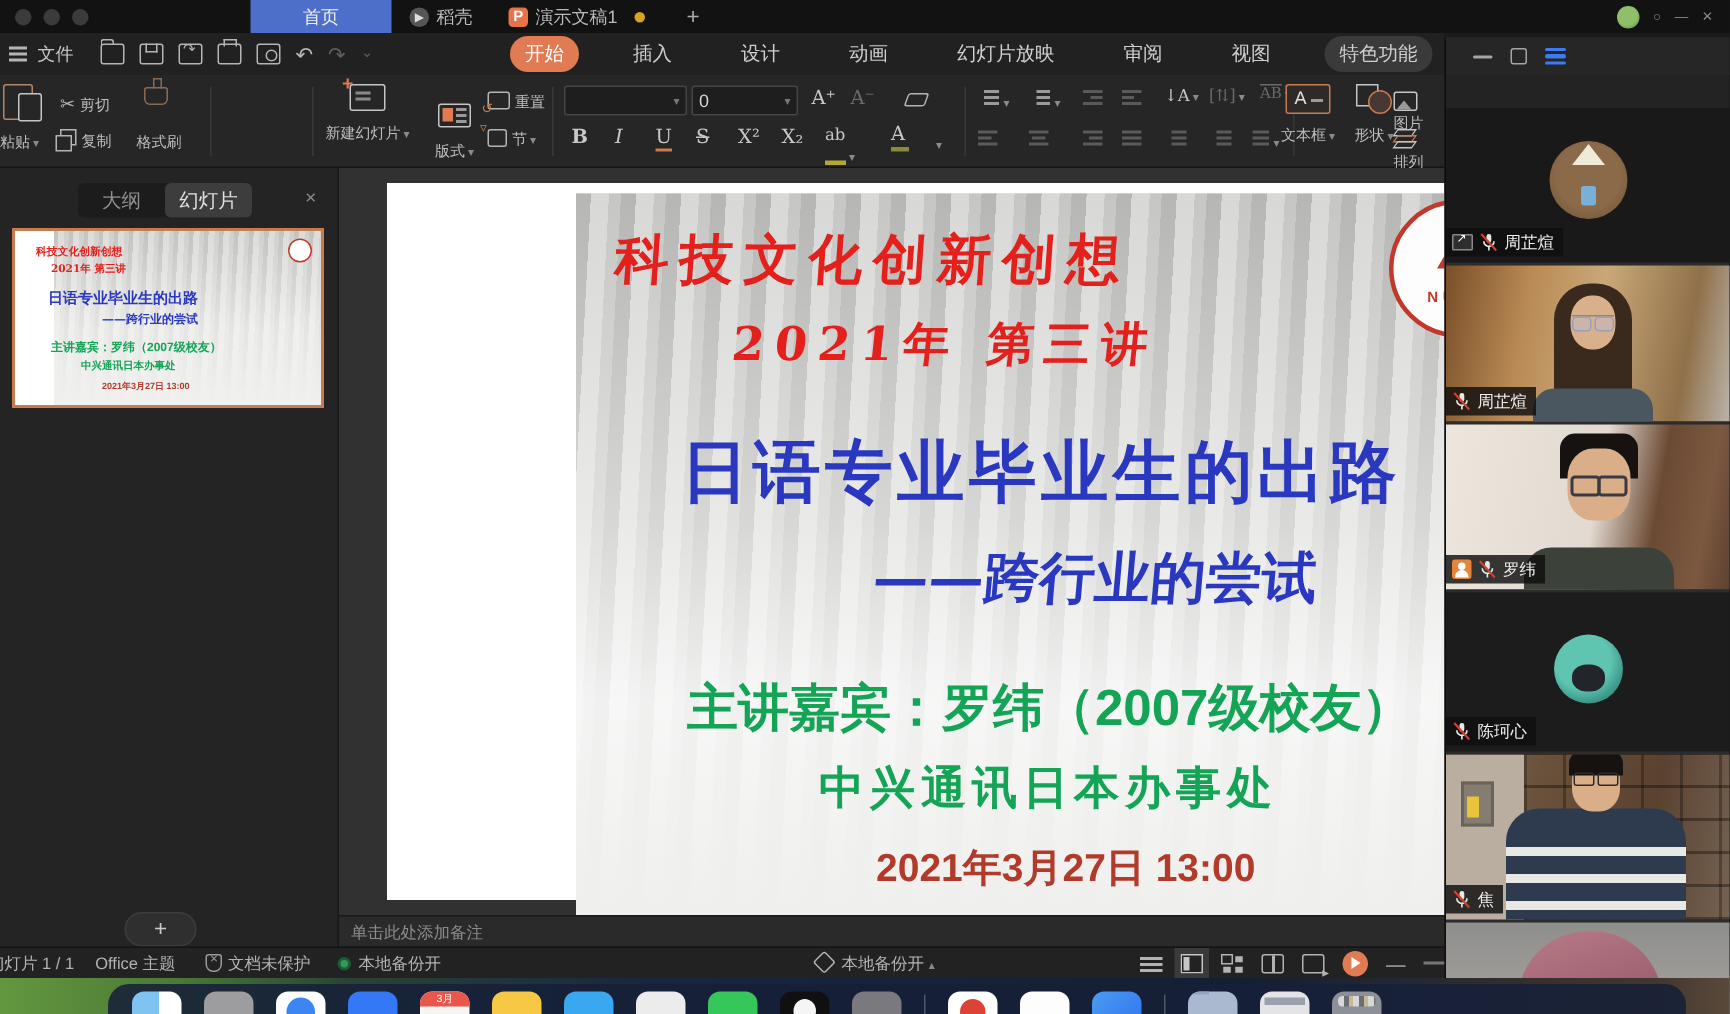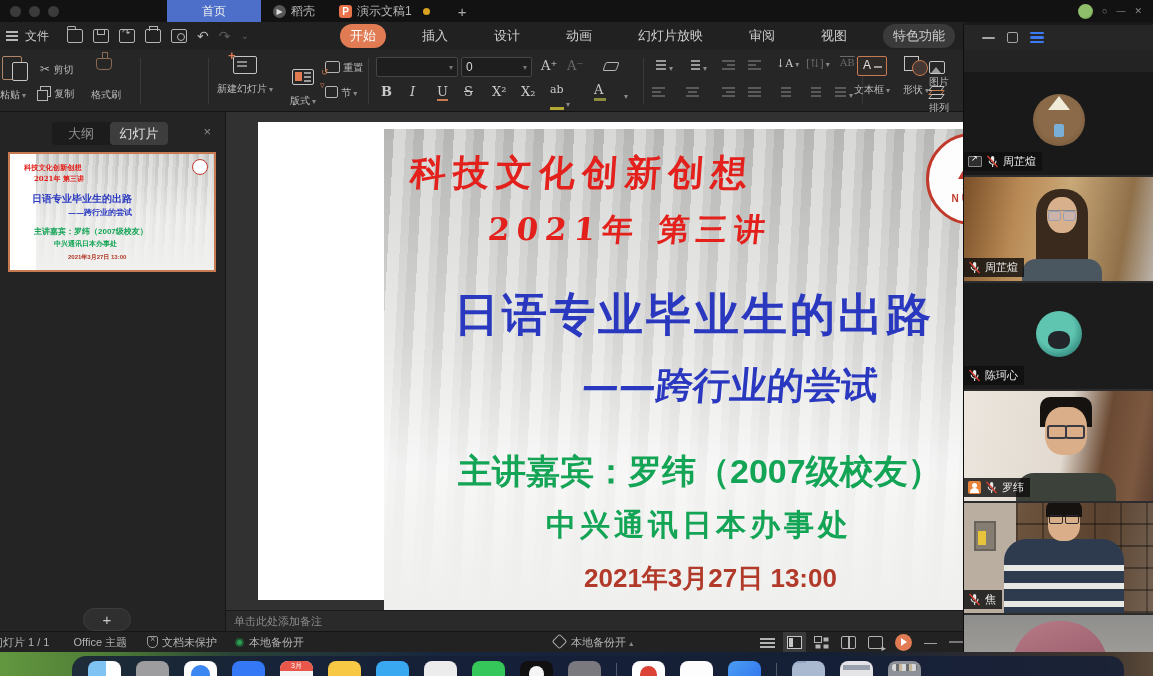--- a/index.html
+++ b/index.html
@@ -447,21 +447,21 @@
     </div>
   </div>
 </div>
 
 <div class="notes">
   <span>单击此处添加备注</span>
 </div>
 
 <div class="statusbar">
   <span class="sb" style="margin-left:-8px;">幻灯片 1 / 1</span>
-  <span class="sb" style="margin-left:24px;">Office 主题</span>
+  <span class="sb" style="margin-left:14px;">Office 主题</span>
   <span class="sb" style="margin-left:20px;"><span class="shield"></span><span>文档未保护</span></span>
   <span class="sb" style="margin-left:18px;"><span class="gdot"></span><span>本地备份开</span></span>
   <span class="sb" style="margin-left:250px;"><span class="beaut-ic"></span><span>本地备份开</span> <span style="font-size:8px;color:#8a8a8a;">▴</span></span>
   <div class="view-ics">
     <div class="vi vi-lines">
         <i></i>
         <i></i>
         <i></i>
       </div>
     <div class="vi vi-normal on"></div>
@@ -514,50 +514,50 @@
       <div class="p-glasses"></div>
       <div class="p-body"></div>
       <div class="tag">
         <svg class="mic-ic" viewBox="0 0 13 13">
             <rect x="5" y="1" width="3.2" height="6" rx="1.6" fill="#e8e8e8"></rect>
             <path d="M3.2 5.8a3.4 3.4 0 0 0 6.8 0" stroke="#e8e8e8" fill="none" stroke-width="1.1"></path>
             <line x1="6.6" y1="9.4" x2="6.6" y2="12" stroke="#e8e8e8" stroke-width="1.1"></line>
             <line x1="1.5" y1="1" x2="11.5" y2="12" stroke="#d6402f" stroke-width="1.4"></line>
           </svg>
         <span class="nm">周芷煊</span>
-      </div>
-    </div>
-
-    <div class="tile tile4">
-      <div class="avatar-mid"></div>
-      <div class="tag">
-        <svg class="mic-ic" viewBox="0 0 13 13">
-            <rect x="5" y="1" width="3.2" height="6" rx="1.6" fill="#e8e8e8"></rect>
-            <path d="M3.2 5.8a3.4 3.4 0 0 0 6.8 0" stroke="#e8e8e8" fill="none" stroke-width="1.1"></path>
-            <line x1="6.6" y1="9.4" x2="6.6" y2="12" stroke="#e8e8e8" stroke-width="1.1"></line>
-            <line x1="1.5" y1="1" x2="11.5" y2="12" stroke="#d6402f" stroke-width="1.4"></line>
-          </svg>
-        <span class="nm">陈珂心</span>
       </div>
     </div>
 
     <div class="tile tile3">
       <div class="m-hair"></div>
       <div class="m-face"></div>
       <div class="m-glasses"></div>
       <div class="m-body"></div>
       <div class="tag">
         <span class="host-ic"></span>
         <svg class="mic-ic" viewBox="0 0 13 13">
             <rect x="5" y="1" width="3.2" height="6" rx="1.6" fill="#e8e8e8"></rect>
             <path d="M3.2 5.8a3.4 3.4 0 0 0 6.8 0" stroke="#e8e8e8" fill="none" stroke-width="1.1"></path>
             <line x1="6.6" y1="9.4" x2="6.6" y2="12" stroke="#e8e8e8" stroke-width="1.1"></line>
             <line x1="1.5" y1="1" x2="11.5" y2="12" stroke="#d6402f" stroke-width="1.4"></line>
           </svg>
         <span class="nm">罗纬</span>
+      </div>
+    </div>
+
+    <div class="tile tile4">
+      <div class="avatar-mid"></div>
+      <div class="tag">
+        <svg class="mic-ic" viewBox="0 0 13 13">
+            <rect x="5" y="1" width="3.2" height="6" rx="1.6" fill="#e8e8e8"></rect>
+            <path d="M3.2 5.8a3.4 3.4 0 0 0 6.8 0" stroke="#e8e8e8" fill="none" stroke-width="1.1"></path>
+            <line x1="6.6" y1="9.4" x2="6.6" y2="12" stroke="#e8e8e8" stroke-width="1.1"></line>
+            <line x1="1.5" y1="1" x2="11.5" y2="12" stroke="#d6402f" stroke-width="1.4"></line>
+          </svg>
+        <span class="nm">陈珂心</span>
       </div>
     </div>
 
     <div class="tile tile5">
       <div class="wall">
           <div class="art"></div>
         </div>
       <div class="j-body"></div>
       <div class="j-head"></div>
       <div class="j-hair"></div>

